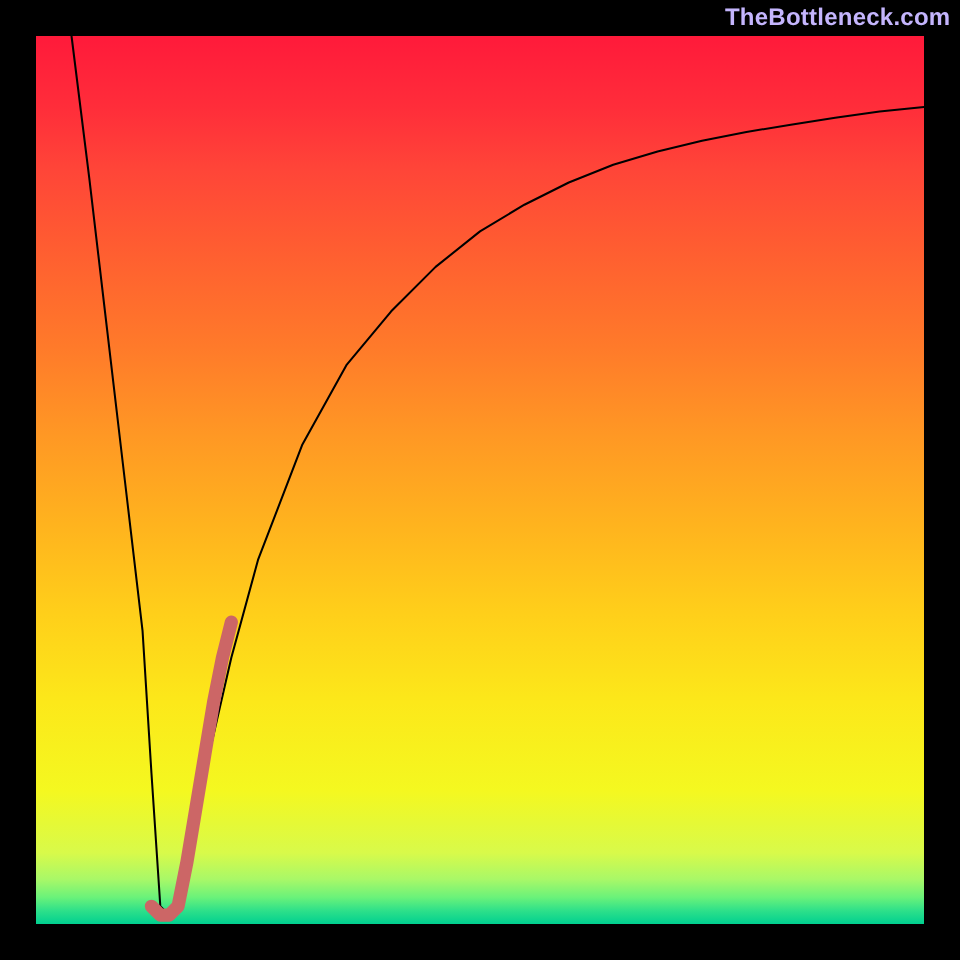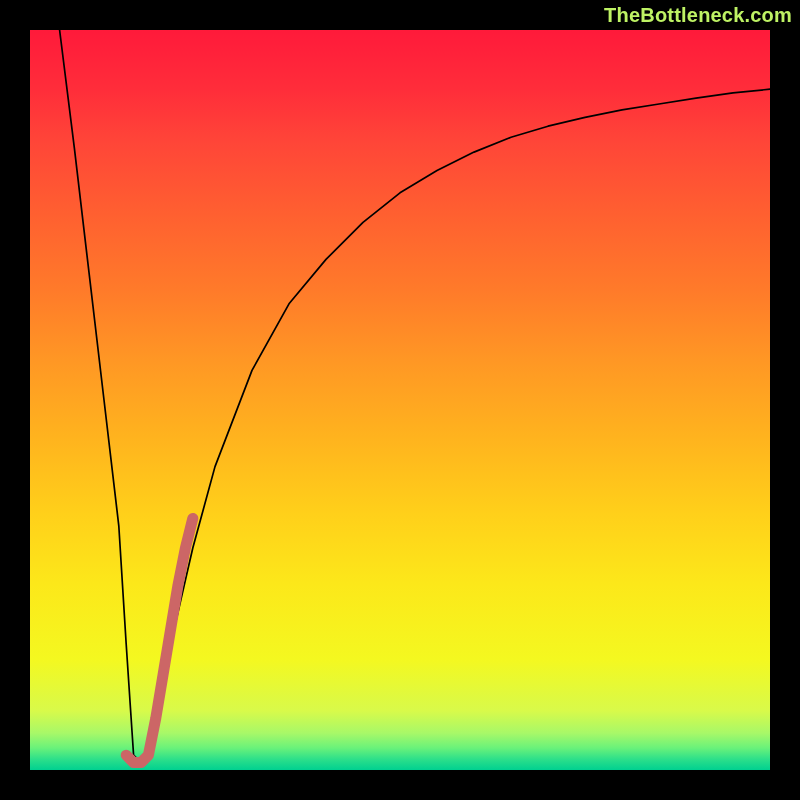--- a/index.html
+++ b/index.html
@@ -39,21 +39,21 @@
       #2ee08a 98.5%,
       #00d090 100%);
   }
   .watermark {
     position: absolute;
     top: 4px;
     right: 8px;
     font-family: Arial, Helvetica, sans-serif;
     font-size: 20px;
     font-weight: bold;
-    color: #bef264;
+    color: #c4b5fd;
     letter-spacing: 0.2px;
   }
   svg.curve {
     position: absolute;
     left: 0;
     top: 0;
     width: 740px;
     height: 740px;
     overflow: visible;
   }

